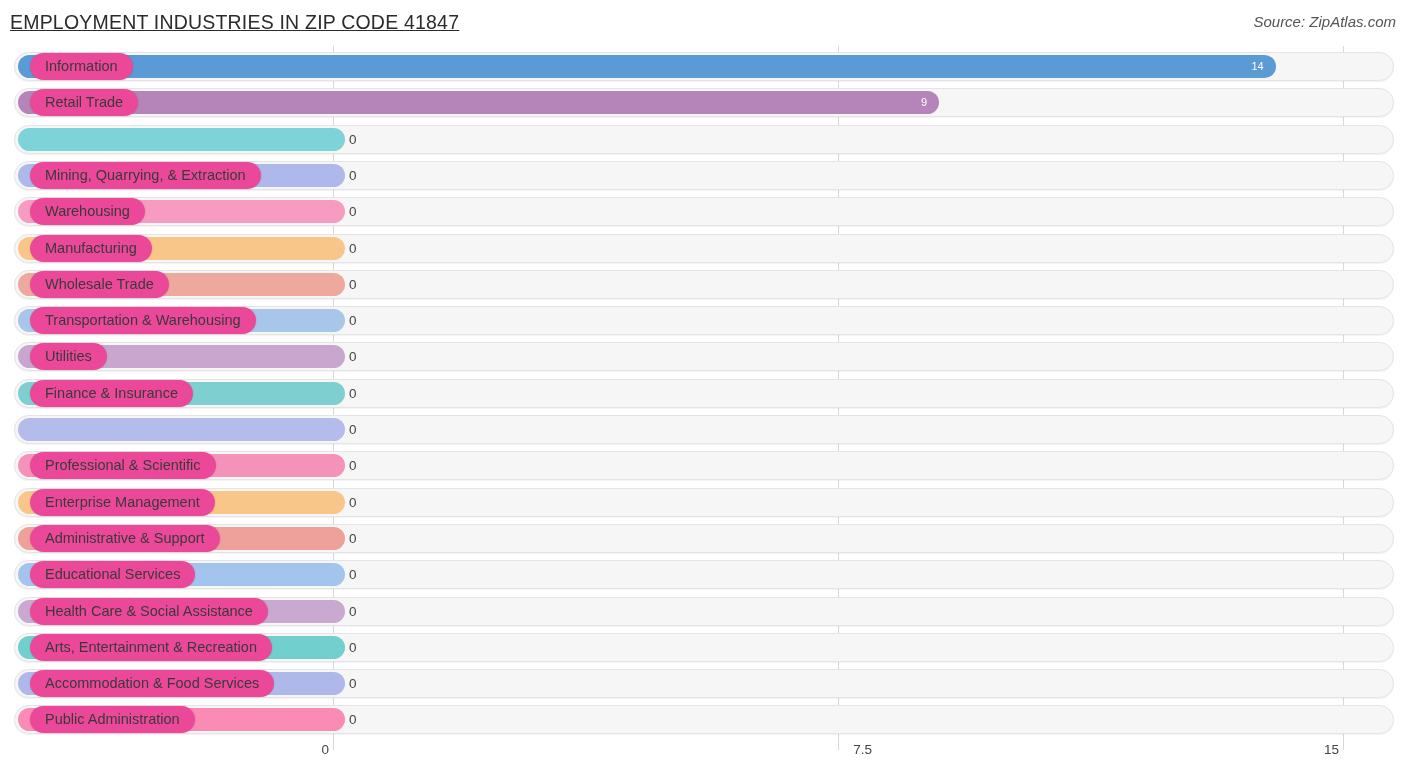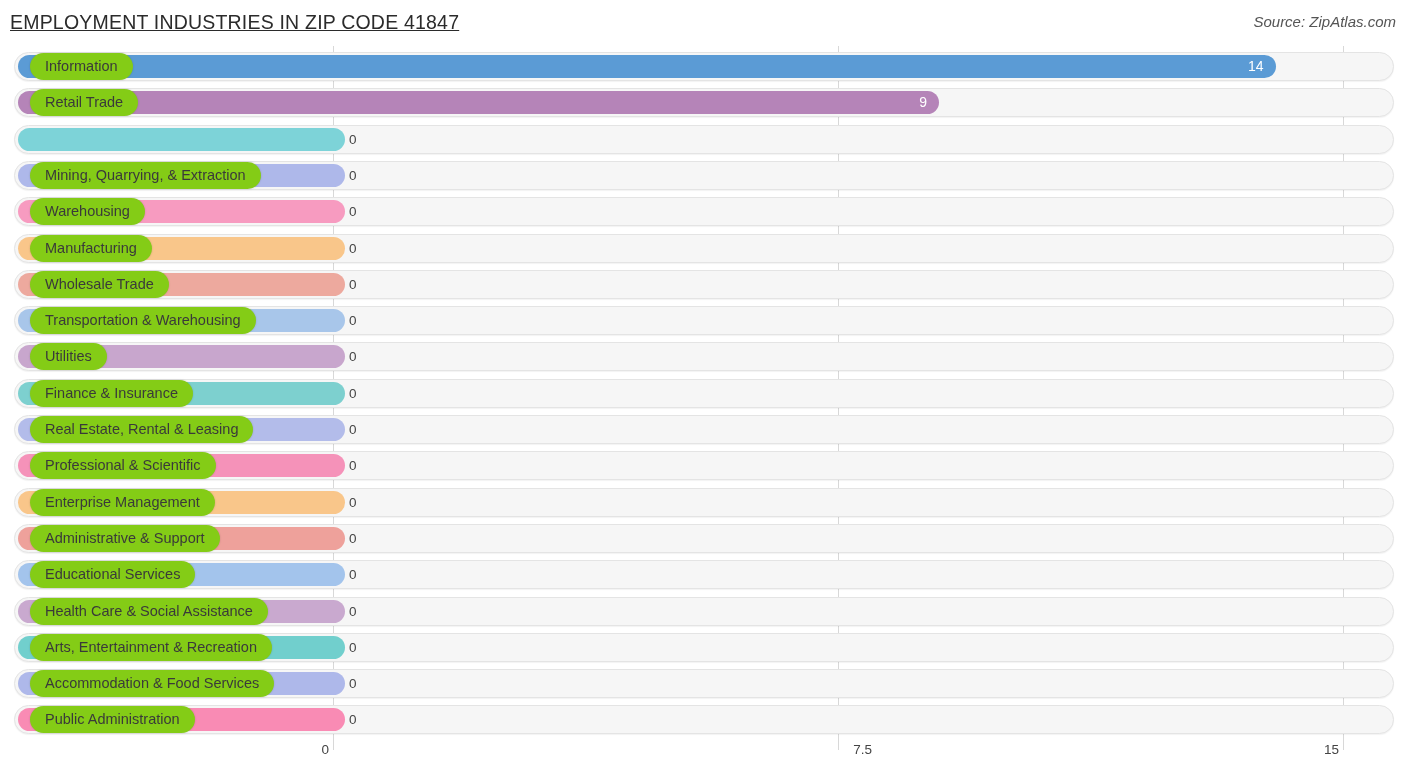--- a/index.html
+++ b/index.html
@@ -98,39 +98,39 @@
     top: 3px;
     height: 23px;
     border-radius: 12px;
     box-sizing: border-box;
   }
   .bar-value-in {
     position: absolute;
     right: 12px;
     top: 0;
     line-height: 23px;
-    font-size: 14px;
+    font-size: 11px;
     color: #ffffff;
   }
   .bar-value-out {
     position: absolute;
     top: 3px;
     line-height: 23px;
     font-size: 13.5px;
     color: #444444;
     white-space: nowrap;
   }
   .pill {
     position: absolute;
     left: 16px;
     top: 1px;
     height: 27px;
     line-height: 27px;
     padding: 0 15px;
-    background: #84cc16;
+    background: #ec4899;
     border-radius: 14px;
     font-size: 14.5px;
     color: #3a3a3a;
     white-space: nowrap;
     box-shadow: 0 0 2px rgba(0,0,0,0.18);
   }
   
   .axis {
     position: absolute;
     left: 0;
@@ -229,21 +229,20 @@
         <div class="row" style="top: 332.7px;">
           <div class="track"></div>
           <div class="bar" style="background: rgb(125, 208, 207); width: 327px;"></div>
           <span class="bar-value-out" style="left: 335px;">0</span>
           <span class="pill">Finance &amp; Insurance</span>
         </div>
         <div class="row" style="top: 369px;">
           <div class="track"></div>
           <div class="bar" style="background: rgb(179, 188, 234); width: 327px;"></div>
           <span class="bar-value-out" style="left: 335px;">0</span>
-          <span class="pill">Real Estate, Rental &amp; Leasing</span>
         </div>
         <div class="row" style="top: 405.3px;">
           <div class="track"></div>
           <div class="bar" style="background: rgb(245, 146, 185); width: 327px;"></div>
           <span class="bar-value-out" style="left: 335px;">0</span>
           <span class="pill">Professional &amp; Scientific</span>
         </div>
         <div class="row" style="top: 441.6px;">
           <div class="track"></div>
           <div class="bar" style="background: rgb(249, 198, 138); width: 327px;"></div>

